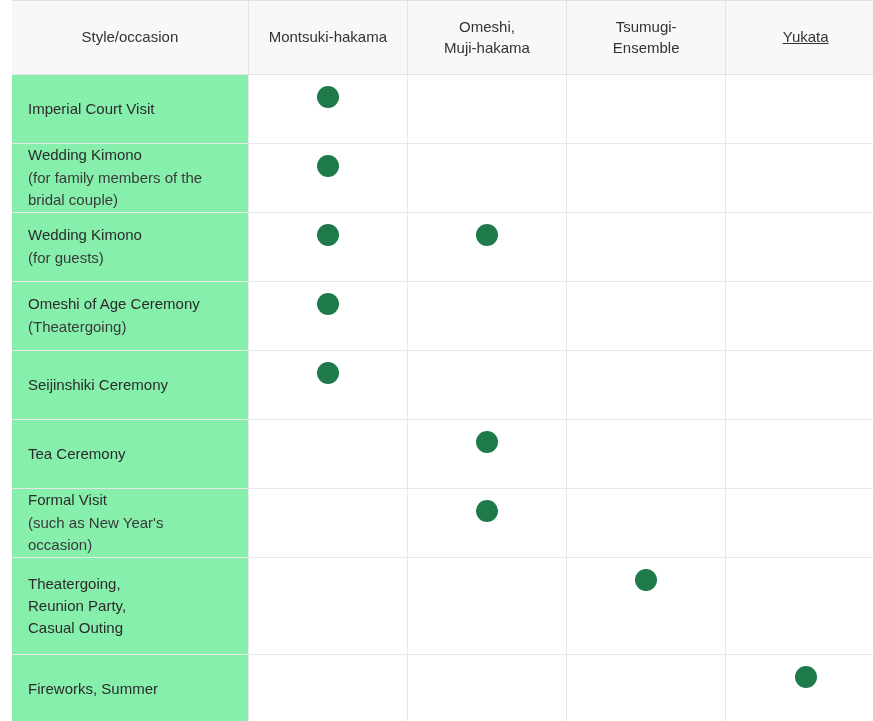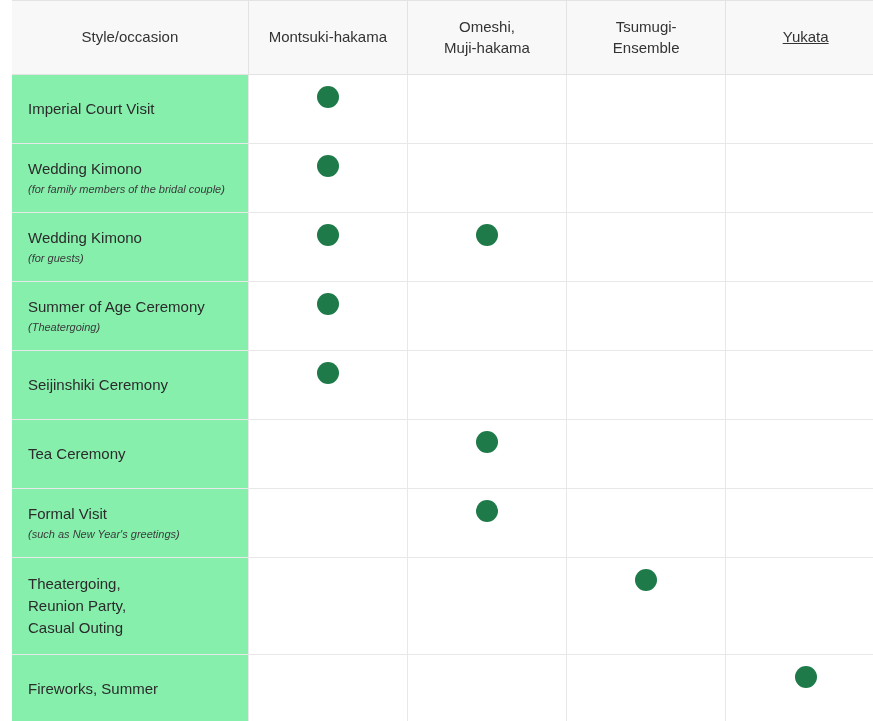--- a/index.html
+++ b/index.html
@@ -68,26 +68,25 @@
   }
   .occasion-title {
     display: block;
     font-size: 15px;
     color: #2b2b2b;
     line-height: 1.45;
     font-weight: 400;
   }
   .occasion-sub {
     display: block;
-    font-size: 11px;
+    font-size: 15px;
     color: #3a3a3a;
     line-height: 1.5;
     margin-top: 1px;
     font-weight: 400;
-    font-style: italic;
   }
   td.mark-cell {
     position: relative;
   }
   .mark-dot {
     display: block;
     width: 22px;
     height: 22px;
     border-radius: 50%;
     margin: 0 auto;
@@ -198,21 +197,21 @@
             <span class="mark-empty"></span>
           </td>
           <td class="mark-cell">
             <span class="mark-pad"></span>
             <span class="mark-empty"></span>
           </td>
         </tr>
         <tr style="height: 69px;">
           <td class="occasion-cell">
             <span class="occasion-inner">
-              <span class="occasion-title">Summer of Age Ceremony</span>
+              <span class="occasion-title">Omeshi of Age Ceremony</span>
               <span class="occasion-sub">(Theatergoing)</span>
             </span>
           </td>
           <td class="mark-cell">
             <span class="mark-pad"></span>
             <span class="mark-dot" style="background: rgb(31, 122, 74);"></span>
           </td>
           <td class="mark-cell">
             <span class="mark-pad"></span>
             <span class="mark-empty"></span>
@@ -269,21 +268,21 @@
           </td>
           <td class="mark-cell">
             <span class="mark-pad"></span>
             <span class="mark-empty"></span>
           </td>
         </tr>
         <tr style="height: 69px;">
           <td class="occasion-cell">
             <span class="occasion-inner">
               <span class="occasion-title">Formal Visit</span>
-              <span class="occasion-sub">(such as New Year's greetings)</span>
+              <span class="occasion-sub">(such as New Year's occasion)</span>
             </span>
           </td>
           <td class="mark-cell">
             <span class="mark-pad"></span>
             <span class="mark-empty"></span>
           </td>
           <td class="mark-cell">
             <span class="mark-pad"></span>
             <span class="mark-dot" style="background: rgb(31, 122, 74);"></span>
           </td>

